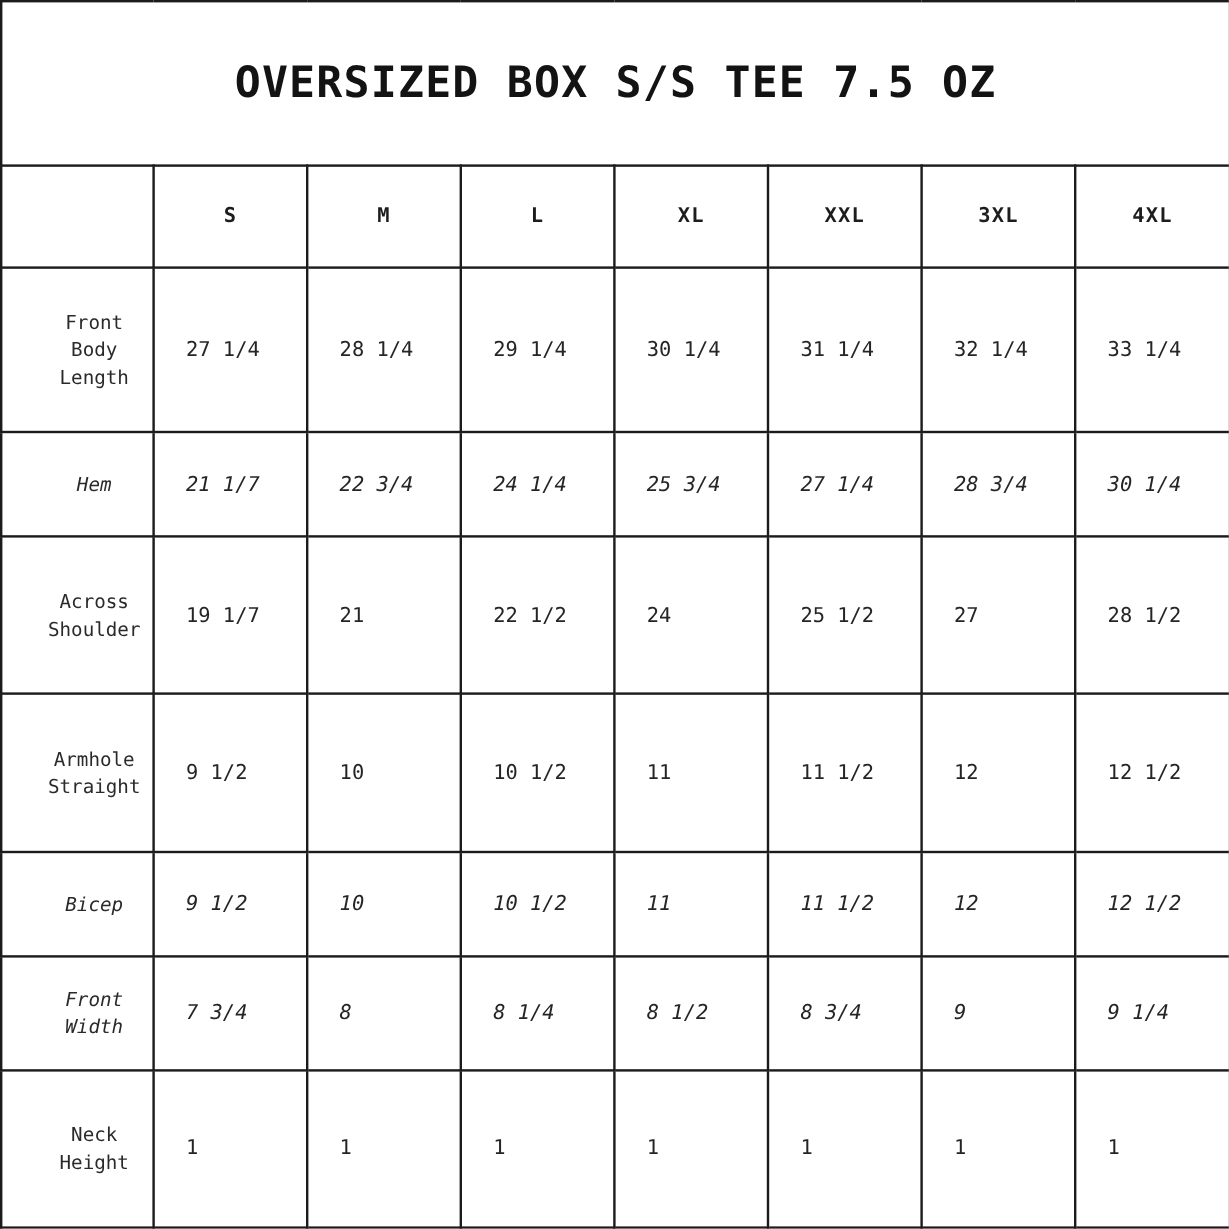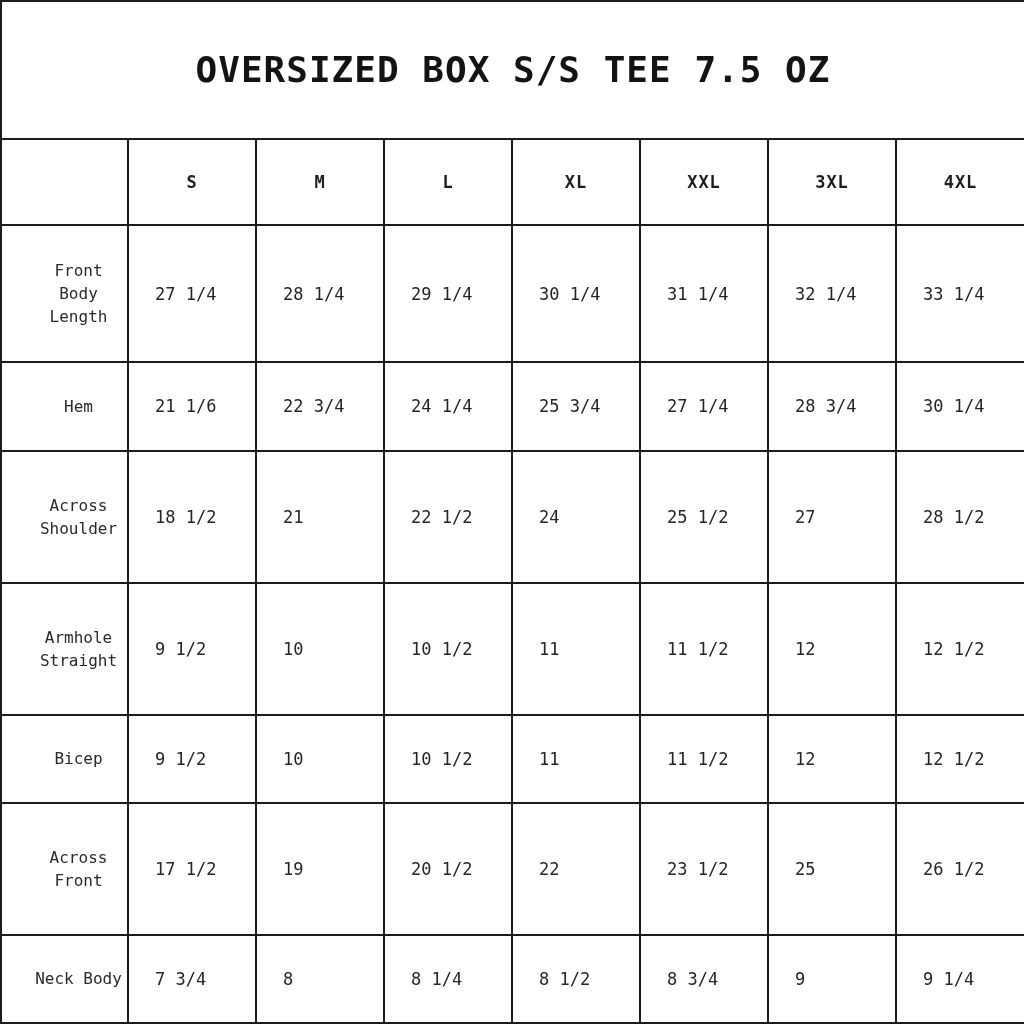--- a/index.html
+++ b/index.html
@@ -43,21 +43,21 @@
   tr.header-row { height: 47px; }
   tr.header-row th {
     text-align: center;
     font-weight: bold;
     font-size: 17px;
     letter-spacing: 1px;
     color: #1d1d1d;
   }
   
   tr.m-row.tall  { height: 72px; }
-  tr.m-row.short { height: 48px; }
+  tr.m-row.short { height: 48px; font-style: italic; }
   tr.m-row th.row-label {
     text-align: center;
     font-weight: normal;
     font-size: 16px;
     line-height: 23px;
     color: #2a2a2a;
     padding: 2px 2px;
   }
   tr.m-row th.row-label .lbl {
     display: inline-block;
@@ -108,31 +108,31 @@
           <td class="value-cell">27 1/4</td>
           <td class="value-cell">28 1/4</td>
           <td class="value-cell">29 1/4</td>
           <td class="value-cell">30 1/4</td>
           <td class="value-cell">31 1/4</td>
           <td class="value-cell">32 1/4</td>
           <td class="value-cell">33 1/4</td>
         </tr>
         <tr class="m-row short">
           <th class="row-label"><span class="lbl">Hem</span></th>
-          <td class="value-cell">21 1/6</td>
+          <td class="value-cell">21 1/7</td>
           <td class="value-cell">22 3/4</td>
           <td class="value-cell">24 1/4</td>
           <td class="value-cell">25 3/4</td>
           <td class="value-cell">27 1/4</td>
           <td class="value-cell">28 3/4</td>
           <td class="value-cell">30 1/4</td>
         </tr>
         <tr class="m-row tall">
           <th class="row-label"><span class="lbl">Across Shoulder</span></th>
-          <td class="value-cell">18 1/2</td>
+          <td class="value-cell">19 1/7</td>
           <td class="value-cell">21</td>
           <td class="value-cell">22 1/2</td>
           <td class="value-cell">24</td>
           <td class="value-cell">25 1/2</td>
           <td class="value-cell">27</td>
           <td class="value-cell">28 1/2</td>
         </tr>
         <tr class="m-row tall">
           <th class="row-label"><span class="lbl">Armhole Straight</span></th>
           <td class="value-cell">9 1/2</td>
@@ -146,35 +146,35 @@
         <tr class="m-row short">
           <th class="row-label"><span class="lbl">Bicep</span></th>
           <td class="value-cell">9 1/2</td>
           <td class="value-cell">10</td>
           <td class="value-cell">10 1/2</td>
           <td class="value-cell">11</td>
           <td class="value-cell">11 1/2</td>
           <td class="value-cell">12</td>
           <td class="value-cell">12 1/2</td>
         </tr>
-        <tr class="m-row tall">
-          <th class="row-label"><span class="lbl">Across Front</span></th>
-          <td class="value-cell">17 1/2</td>
-          <td class="value-cell">19</td>
-          <td class="value-cell">20 1/2</td>
-          <td class="value-cell">22</td>
-          <td class="value-cell">23 1/2</td>
-          <td class="value-cell">25</td>
-          <td class="value-cell">26 1/2</td>
-        </tr>
         <tr class="m-row short">
-          <th class="row-label"><span class="lbl">Neck Body</span></th>
+          <th class="row-label"><span class="lbl">Front Width</span></th>
           <td class="value-cell">7 3/4</td>
           <td class="value-cell">8</td>
           <td class="value-cell">8 1/4</td>
           <td class="value-cell">8 1/2</td>
           <td class="value-cell">8 3/4</td>
           <td class="value-cell">9</td>
           <td class="value-cell">9 1/4</td>
         </tr>
+        <tr class="m-row tall">
+          <th class="row-label"><span class="lbl">Neck Height</span></th>
+          <td class="value-cell">1</td>
+          <td class="value-cell">1</td>
+          <td class="value-cell">1</td>
+          <td class="value-cell">1</td>
+          <td class="value-cell">1</td>
+          <td class="value-cell">1</td>
+          <td class="value-cell">1</td>
+        </tr>
       </tbody>
   </table>
 </div>
 
 </body></html>

